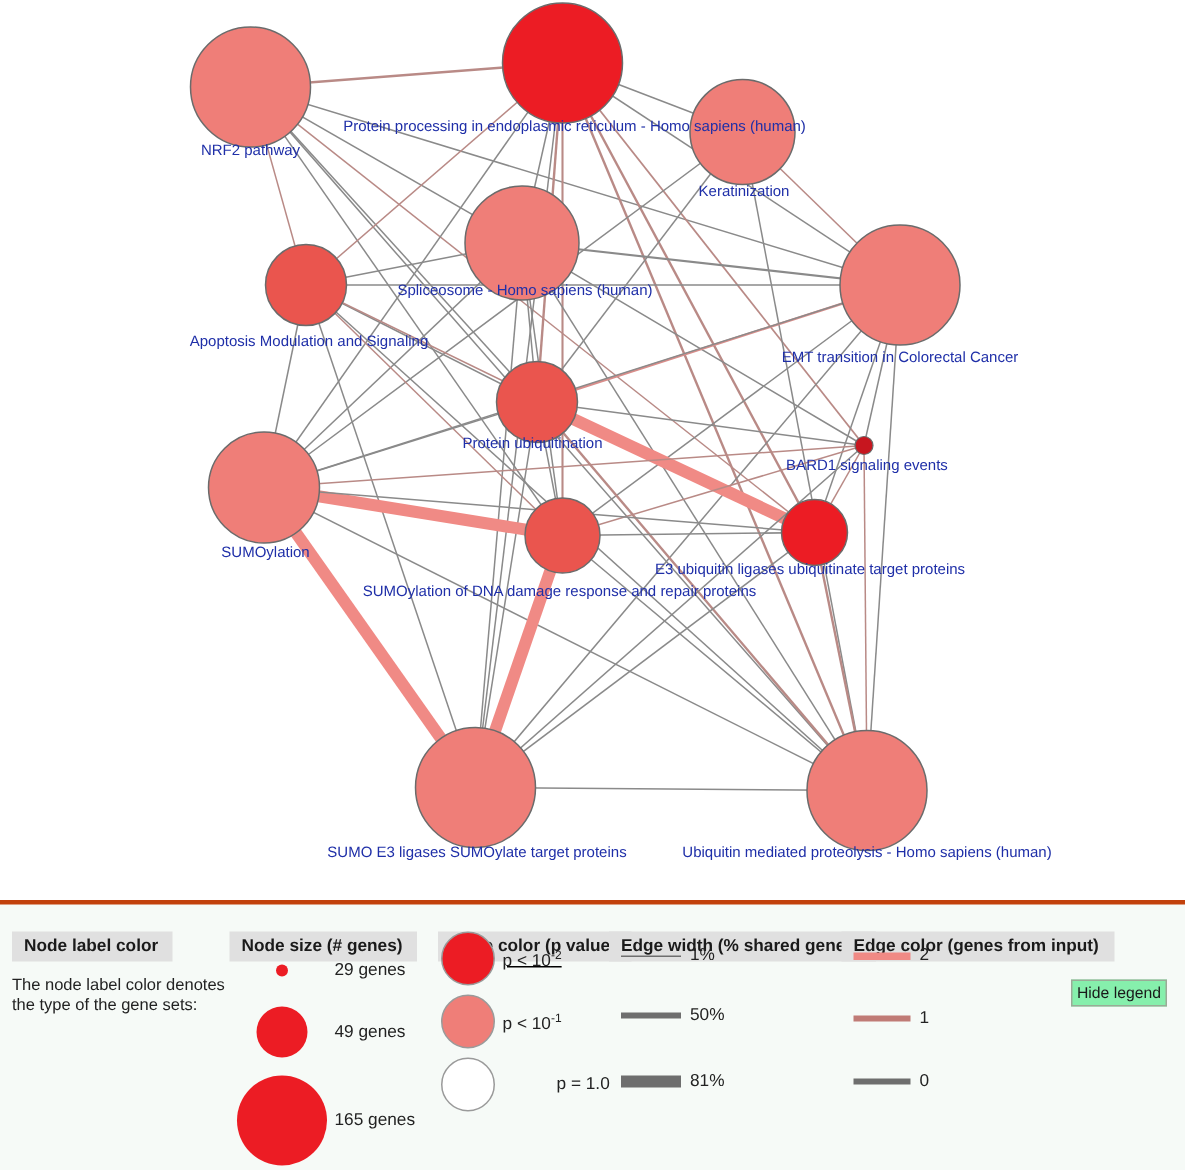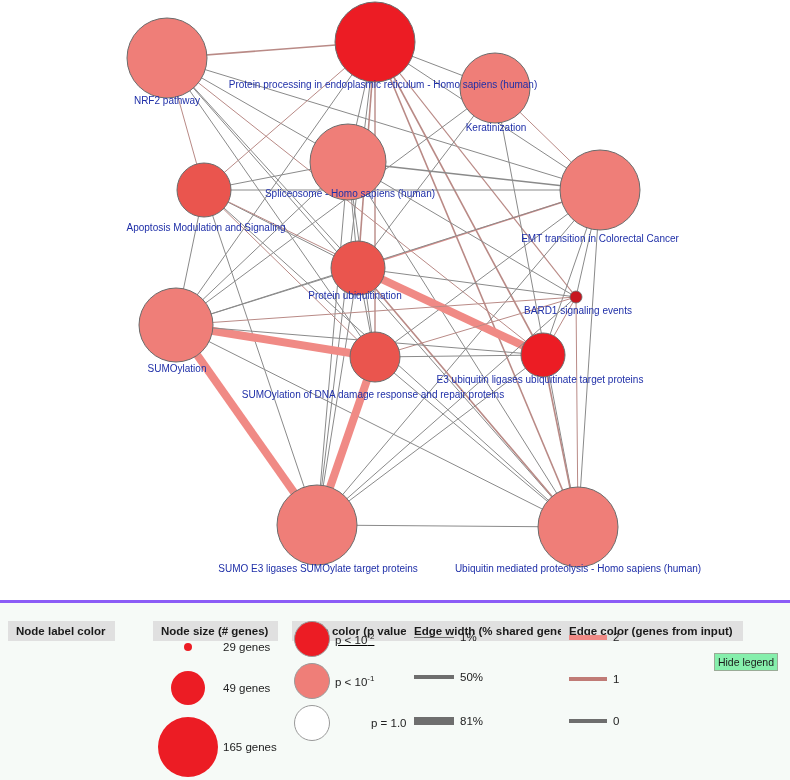--- a/index.html
+++ b/index.html
@@ -20,21 +20,21 @@
     fill:#1f2fa8;
     font-family:"Liberation Sans", sans-serif;
     font-size:10px;
     text-anchor:middle;
     dominant-baseline:middle;
   }
   
   #legend-panel{
     position:absolute;left:0;top:600px;width:790px;height:180px;
     background:#f6faf7;
-    border-top:3px solid #8b5cf6;
+    border-top:3px solid #c2410c;
     box-sizing:border-box;
   }
   #legend-inner{
     position:relative;width:790px;height:177px;
   }
   .legend-col{
     position:absolute;top:0;height:177px;
   }
   .legend-title{
     display:inline-block;
@@ -194,20 +194,21 @@
         <text x="578" y="569" class="node-label" fill="#1f2fa8">Ubiquitin mediated proteolysis - Homo sapiens (human)</text>
       </g>
   </svg>
 </div>
 
 <div id="legend-panel">
   <div id="legend-inner">
 
     <div class="legend-col" id="col-label-color">
       <div class="legend-title">Node label color</div>
+      <div class="intro">The node label color denotes the type of the gene sets:</div>
     </div>
 
     <div class="legend-col" id="col-node-size">
       <div class="legend-title">Node size (# genes)</div>
       <div id="node-size-items">
           <div class="size-row" style="top: 22px; left: 0px;">
             <div style="width: 70px; display: flex; justify-content: center; align-items: center;">
               <span class="size-dot" style="width: 8px; height: 8px; background: rgb(236, 28, 36);"></span>
             </div>
             <span class="size-text">29 genes</span>

